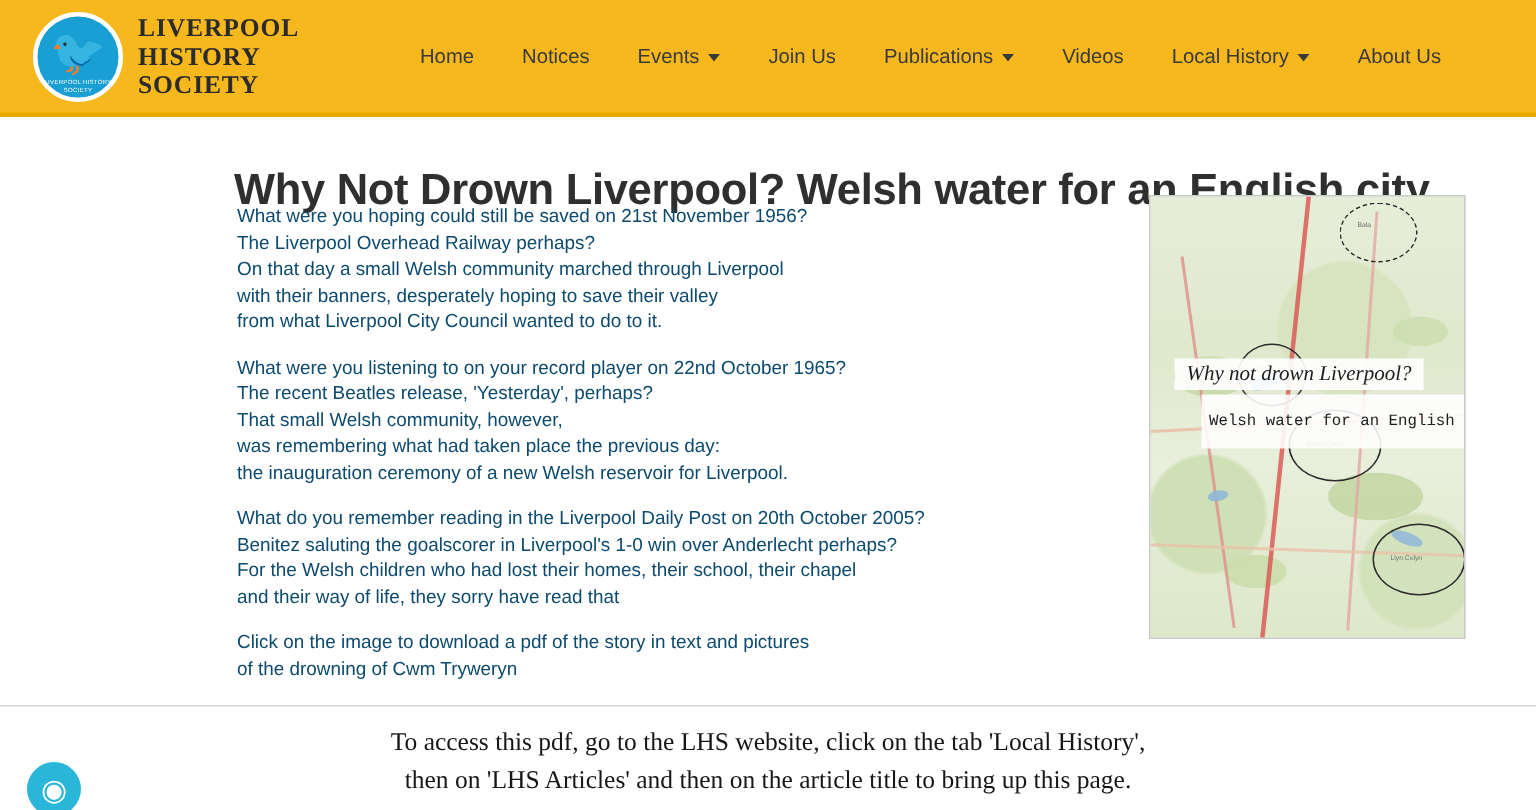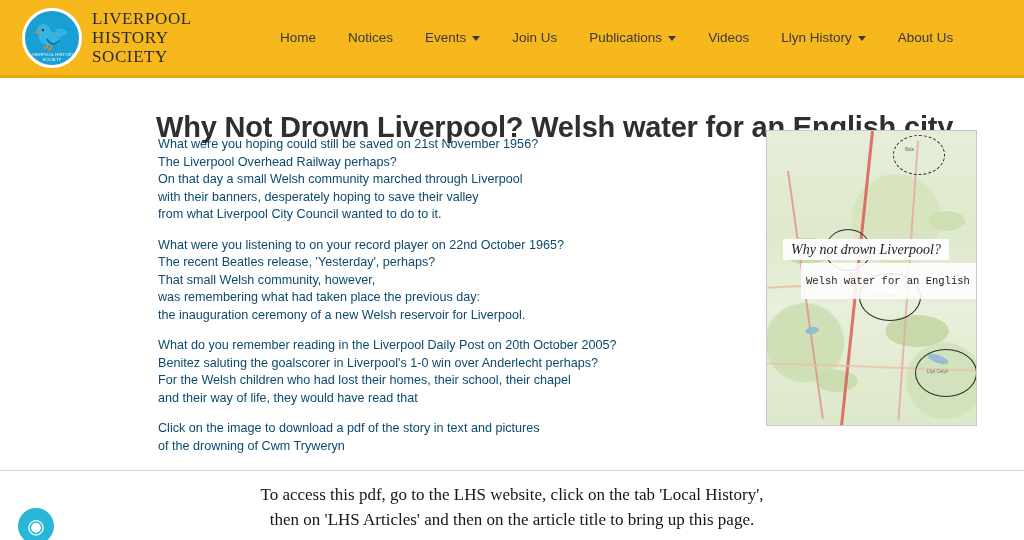--- a/index.html
+++ b/index.html
@@ -62,21 +62,21 @@
     letter-spacing: .2px;
   }
   .logo-text {
     margin-left: 10px;
     color: #2b2b2b;
     font-family: "Liberation Serif", serif;
     line-height: 1.12;
   }
   .logo-text div {
     font-size: 17px;
-    font-weight: normal;
+    font-weight: bold;
     letter-spacing: .6px;
   }
 
   .nav {
     display: flex;
     align-items: center;
     flex: 1;
     justify-content: flex-start;
     padding-left: 14px;
     height: 100%;
@@ -292,21 +292,21 @@
         <span>Join Us</span>
       </div>
       <div class="nav-item">
         <span>Publications</span>
         <span class="caret"></span>
       </div>
       <div class="nav-item">
         <span>Videos</span>
       </div>
       <div class="nav-item">
-        <span>Llyn History</span>
+        <span>Local History</span>
         <span class="caret"></span>
       </div>
       <div class="nav-item">
         <span>About Us</span>
       </div>
     </nav>
   </div>
 
   <div class="content">
 
@@ -327,21 +327,21 @@
         <span class="line">The recent Beatles release, 'Yesterday', perhaps?</span>
         <span class="line">That small Welsh community, however,</span>
         <span class="line">was remembering what had taken place the previous day:</span>
         <span class="line">the inauguration ceremony of a new Welsh reservoir for Liverpool.</span>
       </div>
 
       <div class="para">
         <span class="line">What do you remember reading in the Liverpool Daily Post on 20th October 2005?</span>
         <span class="line">Benitez saluting the goalscorer in Liverpool's 1-0 win over Anderlecht perhaps?</span>
         <span class="line">For the Welsh children who had lost their homes, their school, their chapel</span>
-        <span class="line">and their way of life, they would have read that</span>
+        <span class="line">and their way of life, they sorry have read that</span>
       </div>
 
       <div class="para">
         <span class="line">Click on the image to download a pdf of the story in text and pictures</span>
         <span class="line">of the drowning of Cwm Tryweryn</span>
       </div>
 
     </div>
 
     <div class="map-figure">

